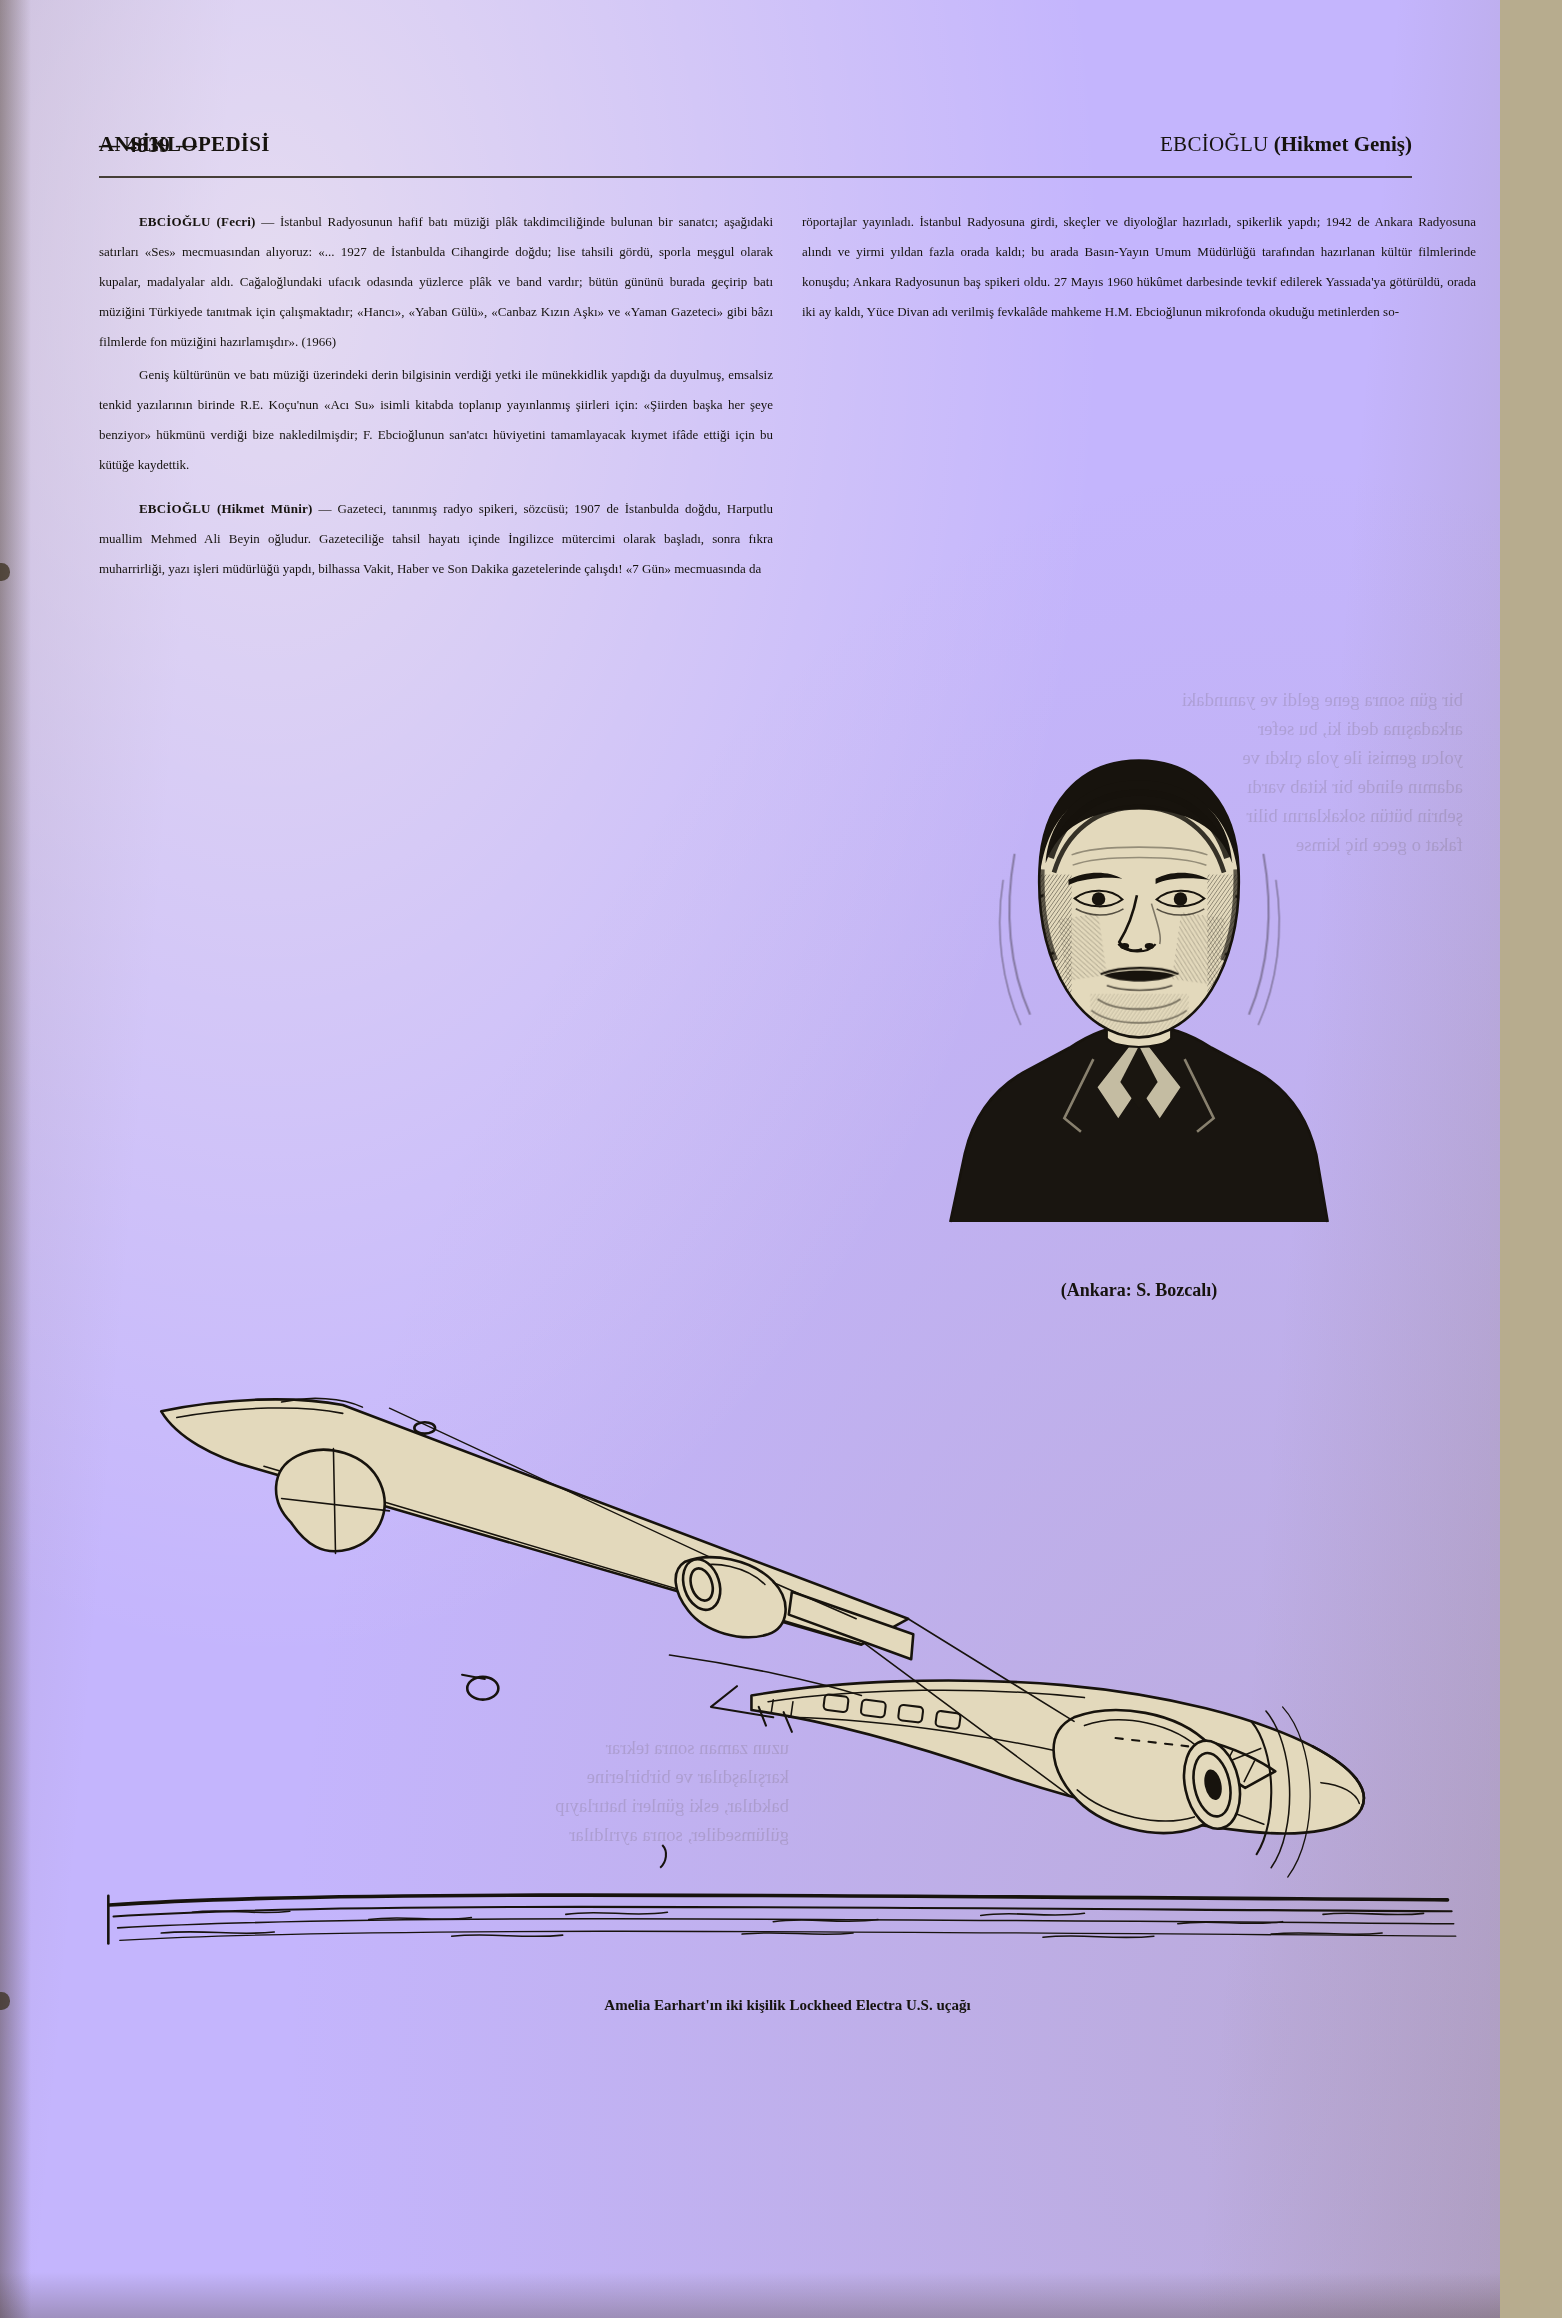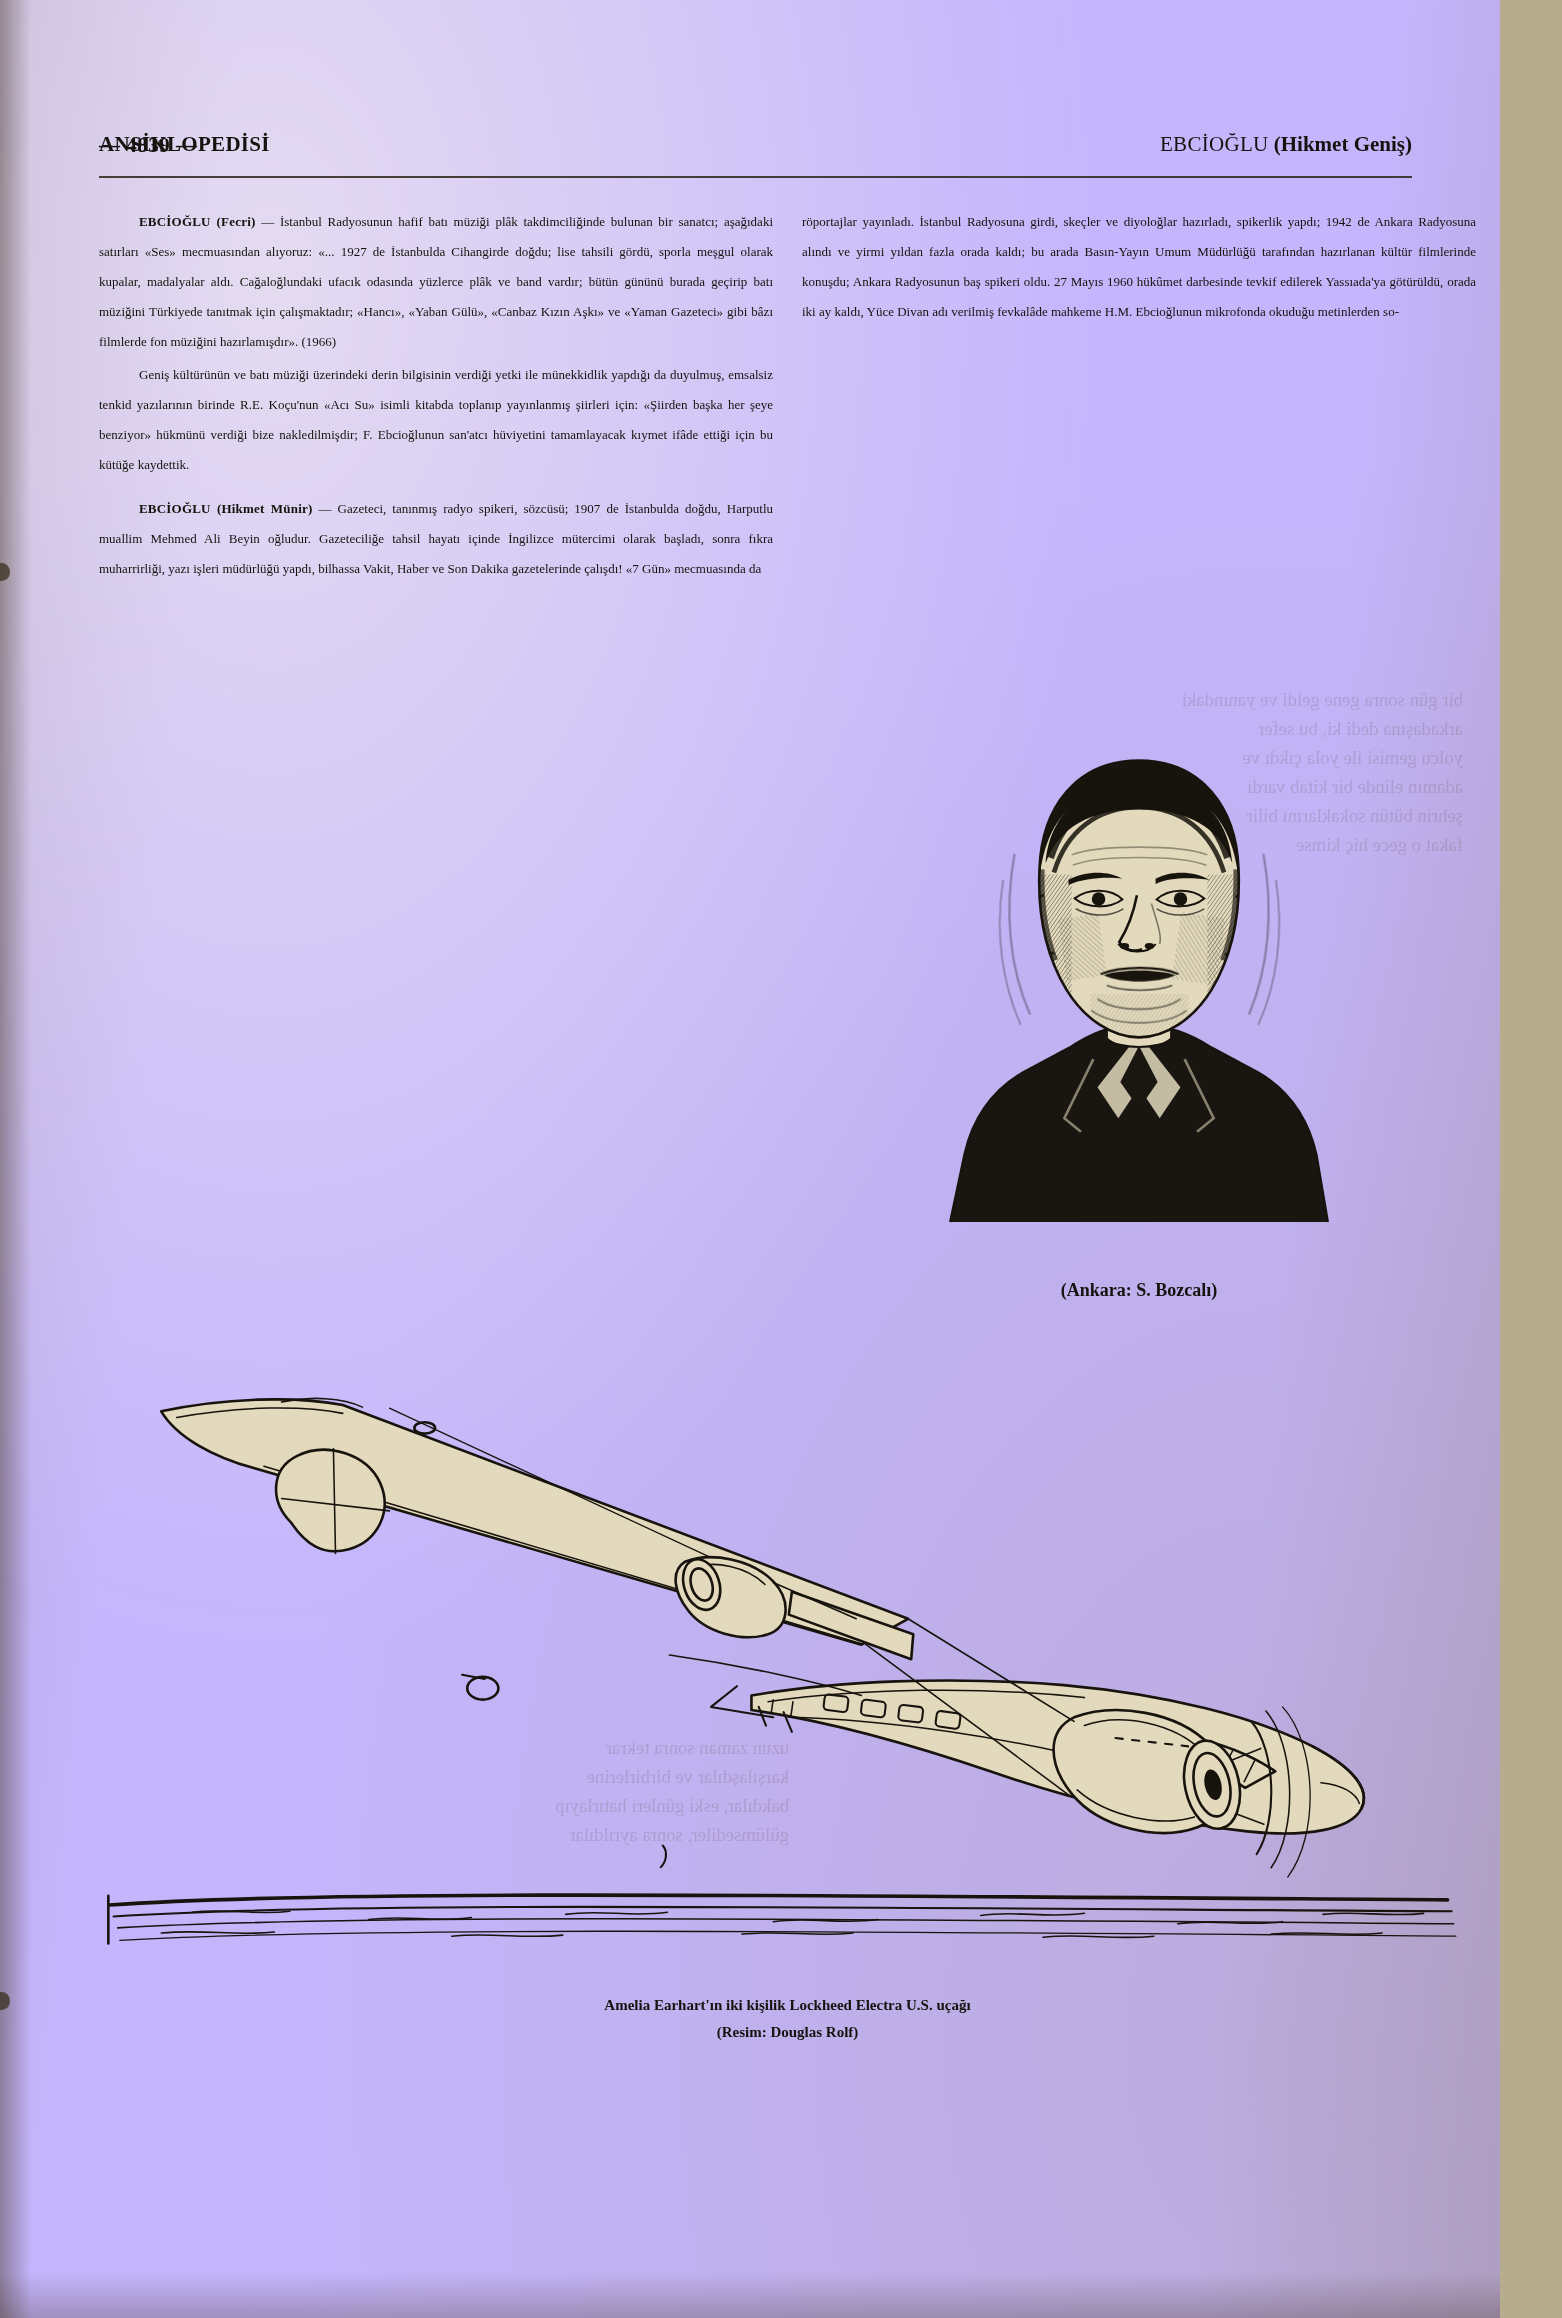--- a/index.html
+++ b/index.html
@@ -451,18 +451,17 @@
           <path d="M18 1004 L18 1096" stroke-width="5"></path>
         </g>
 
         <g stroke="#17130d" stroke-width="4" fill="none">
           <path d="M1086 906 C1098 918 1094 940 1082 950"></path>
         </g>
       </svg>
     </div>
     <div class="plane-caption">
       <div>Amelia Earhart'ın iki kişilik Lockheed Electra U.S. uçağı</div>
-      <div>(Resim: Douglas Rolf)</div>
     </div>
   </div>
 
 </div>
 
 
 </body></html>

